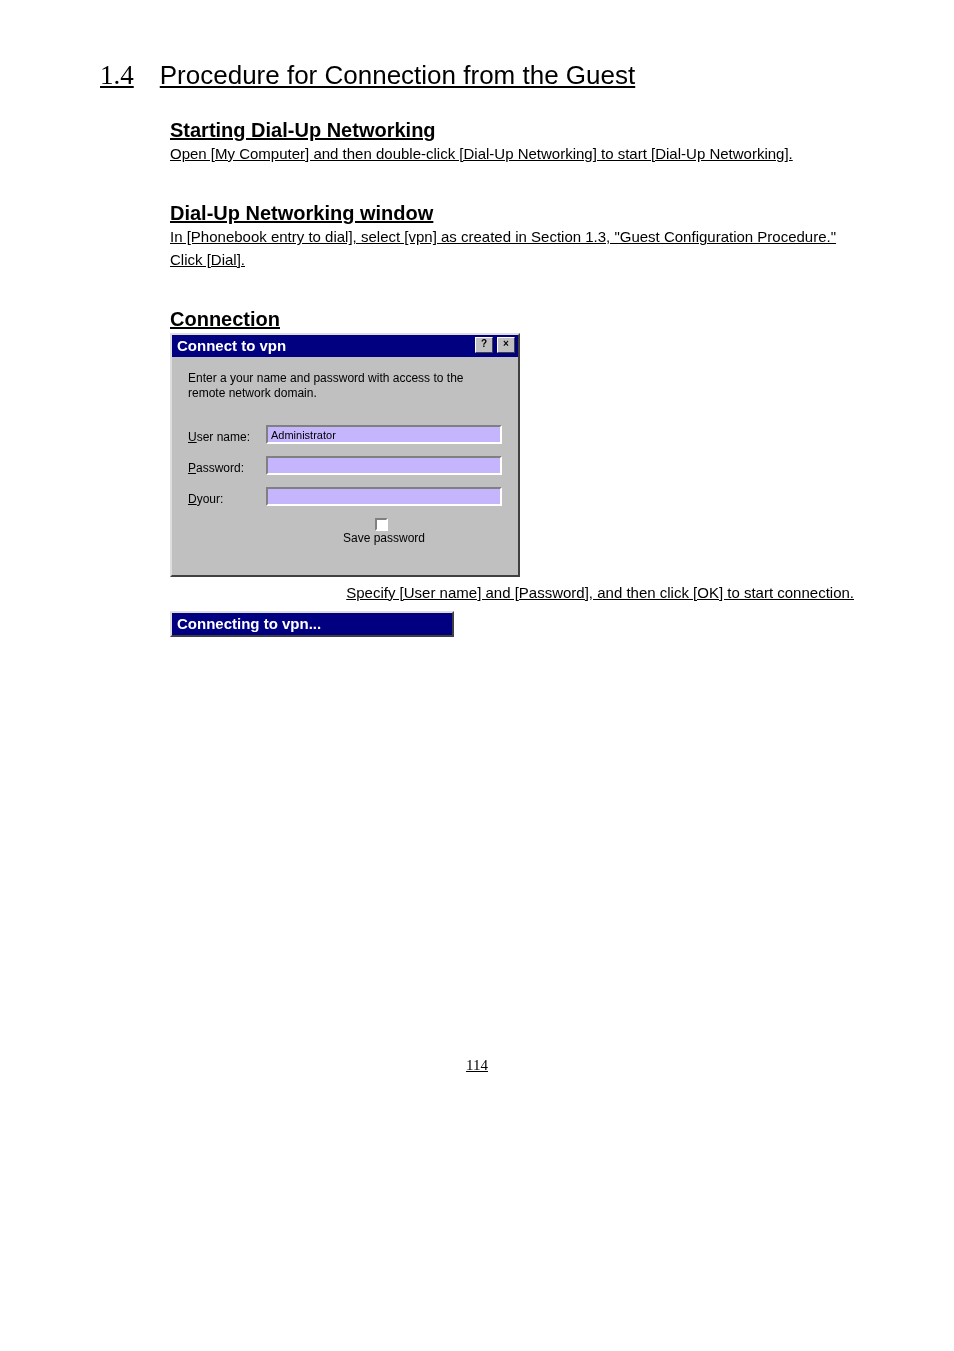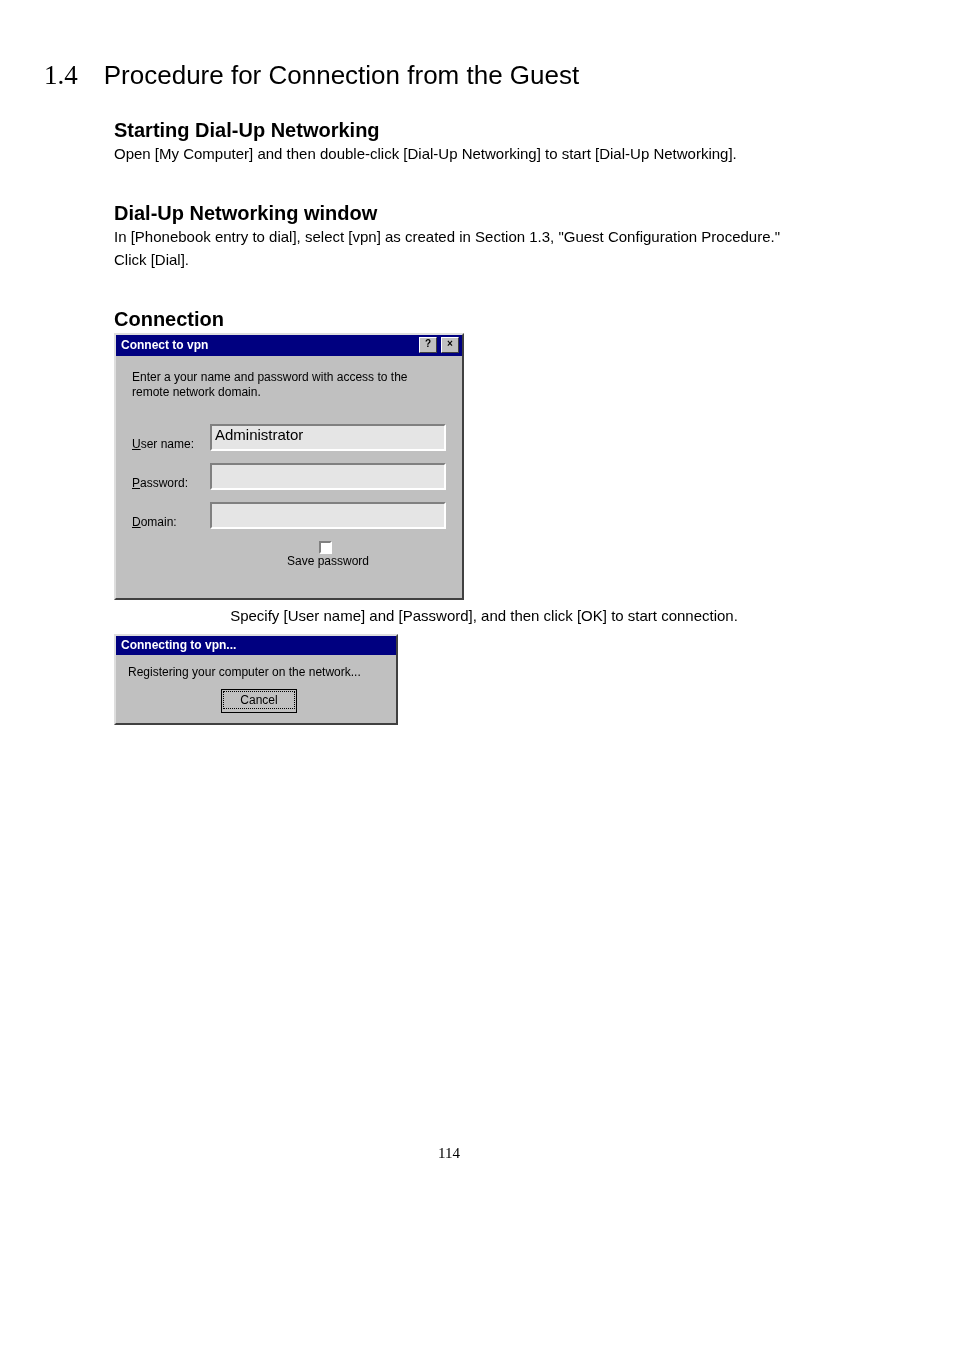--- a/index.html
+++ b/index.html
@@ -4,21 +4,22 @@
 <style>
   body {
     margin: 0;
     padding: 0;
     font-family: Arial, Helvetica, sans-serif;
     background: #fff;
     color: #000;
     width: 954px;
   }
   .page {
-    padding: 60px 100px 40px 44px;
+    padding: 60px 100px 40px 100px;
+    text-decoration: underline;
   }
   .section-heading {
     font-size: 26px;
     font-weight: normal;
     margin-bottom: 28px;
   }
   .section-heading .num {
     font-family: "Times New Roman", serif;
     font-size: 27px;
     margin-right: 26px;
@@ -53,21 +54,21 @@
   }
   .titlebar {
     background: #000080;
     color: #fff;
     font-weight: bold;
     padding: 2px 3px 3px 5px;
     display: flex;
     align-items: center;
     gap: 4px;
   }
-  .titlebar-text { flex: 1; font-size: 12px; }
+  .titlebar-text { flex: 1; font-size: 15px; }
   .titlebar-btn {
     width: 16px;
     height: 14px;
     background: #c0c0c0;
     border: 1px solid;
     border-color: #fff #404040 #404040 #fff;
     color: #000;
     font-size: 10px;
     font-weight: bold;
     text-align: center;
@@ -75,27 +76,27 @@
     font-family: Arial, sans-serif;
     cursor: default;
   }
   .dlg-body { padding: 14px 16px 12px 16px; }
   .dlg-text { font-size: 12px; margin-bottom: 24px; line-height: 1.25; }
   .form-row { display: flex; align-items: flex-end; margin-bottom: 12px; }
   .form-row .label { width: 78px; font-size: 12px; }
   .form-row .label .ul { text-decoration: underline; }
   .sunken-input {
     flex: 1;
-    height: 27px;
-    background: #e5e5e5;
+    height: 19px;
+    background: #c4b5fd;
     border: 2px solid;
     border-color: #808080 #fff #fff #808080;
     padding: 1px 3px;
     font-family: Tahoma, Arial, sans-serif;
-    font-size: 15px;
+    font-size: 11px;
     line-height: 15px;
     box-sizing: border-box;
   }
   .chk-row { display: flex; align-items: center; margin-left: 78px; margin-top: 4px; margin-bottom: 18px; flex-direction: column; }
   .chk {
     width: 13px; height: 13px;
     background: #fff;
     border: 2px solid;
     border-color: #808080 #fff #fff #808080;
     margin-right: 6px;
@@ -178,46 +179,40 @@
           <span class="label"><span class="ul">U</span><span>ser name:</span></span>
           <div class="sunken-input">Administrator</div>
         </div>
 
         <div class="form-row">
           <span class="label"><span class="ul">P</span><span>assword:</span></span>
           <div class="sunken-input"></div>
         </div>
 
         <div class="form-row">
-          <span class="label"><span class="ul">D</span><span>omain:</span></span>
+          <span class="label"><span class="ul">D</span><span>your:</span></span>
           <div class="sunken-input"></div>
         </div>
 
         <div class="chk-row">
           <span class="chk"></span>
           <span><span class="ul">S</span><span>ave password</span></span>
         </div>
 
       </div>
     </div>
 
     <div class="spacer-sm"></div>
-    <div class="para" style="text-align:center">Specify [User name] and [Password], and then click [OK] to start connection.</div>
+    <div class="para" style="text-align:right">Specify [User name] and [Password], and then click [OK] to start connection.</div>
     <div class="spacer-sm"></div>
 
     
     <div class="win9x dlg2">
       <div class="titlebar">
         <span class="titlebar-text">Connecting to vpn...</span>
       </div>
-      <div class="dlg-body">
-        <div class="status">Registering your computer on the network...</div>
-        <div class="btn-row2">
-          <span class="btn9x focus"><span class="dotfocus">Cancel</span></span>
-        </div>
-      </div>
     </div>
 
   </div>
 
   <div class="page-number">114</div>
 
 </div>
 
 </body></html>

